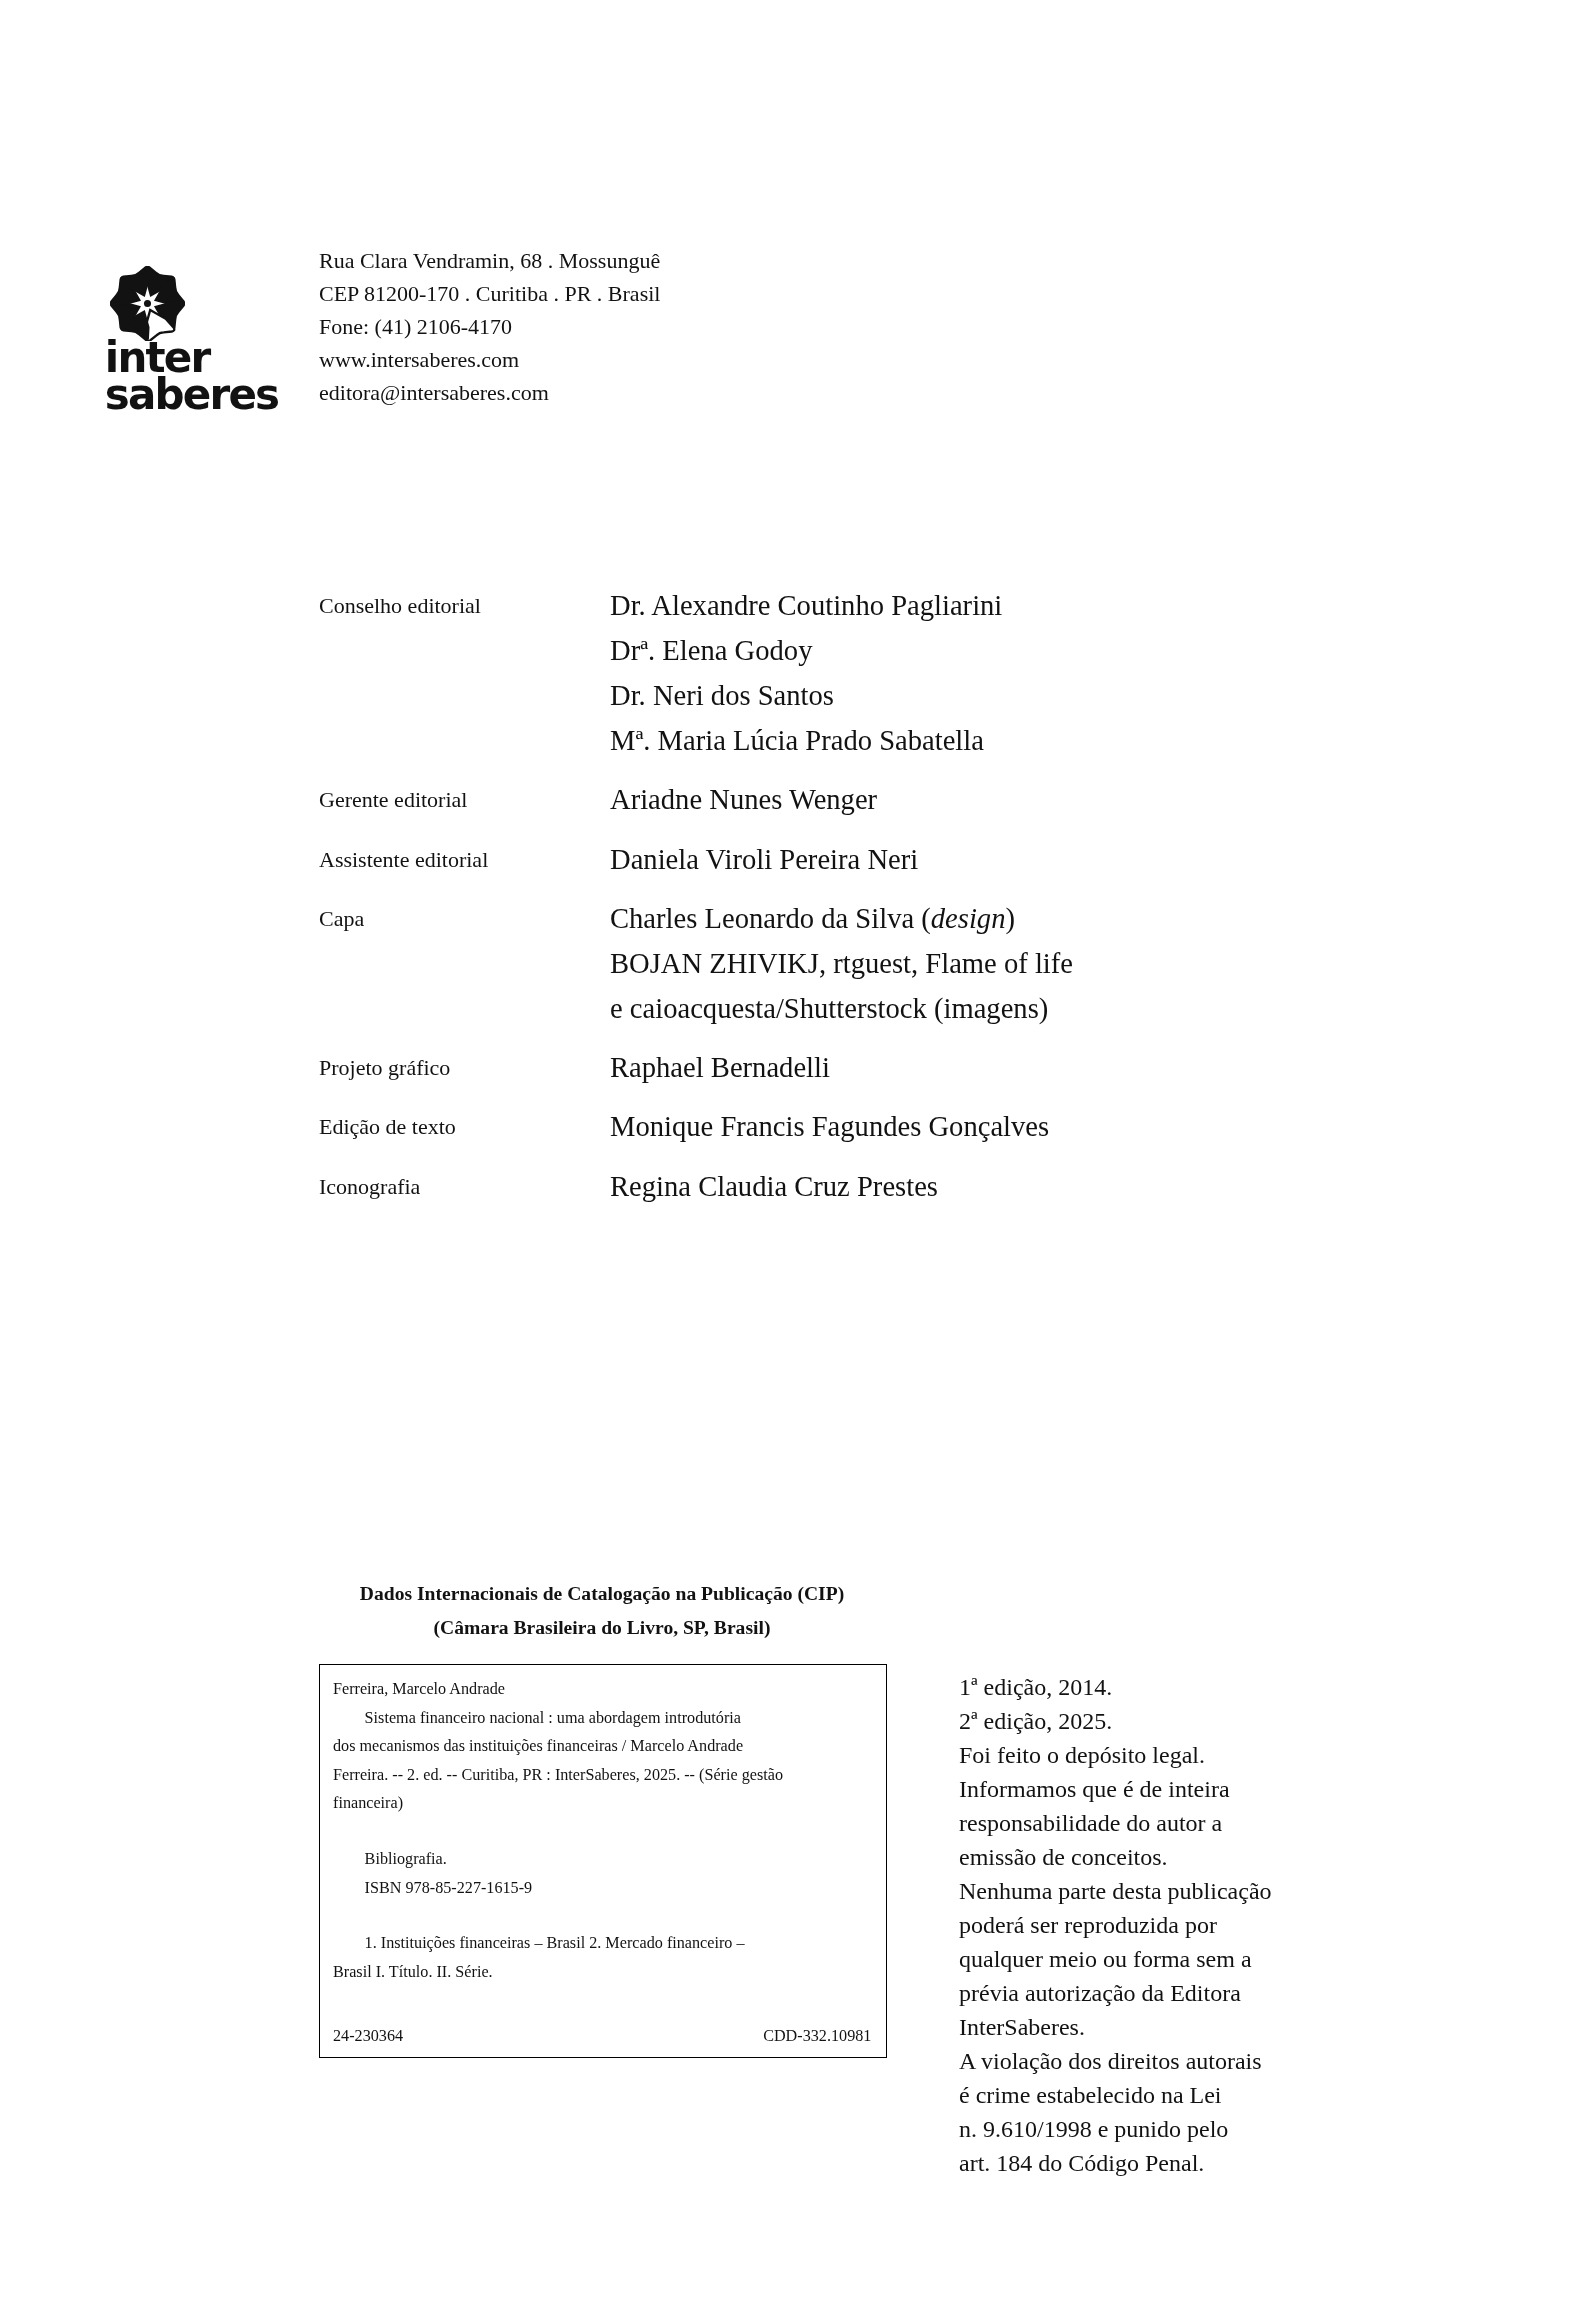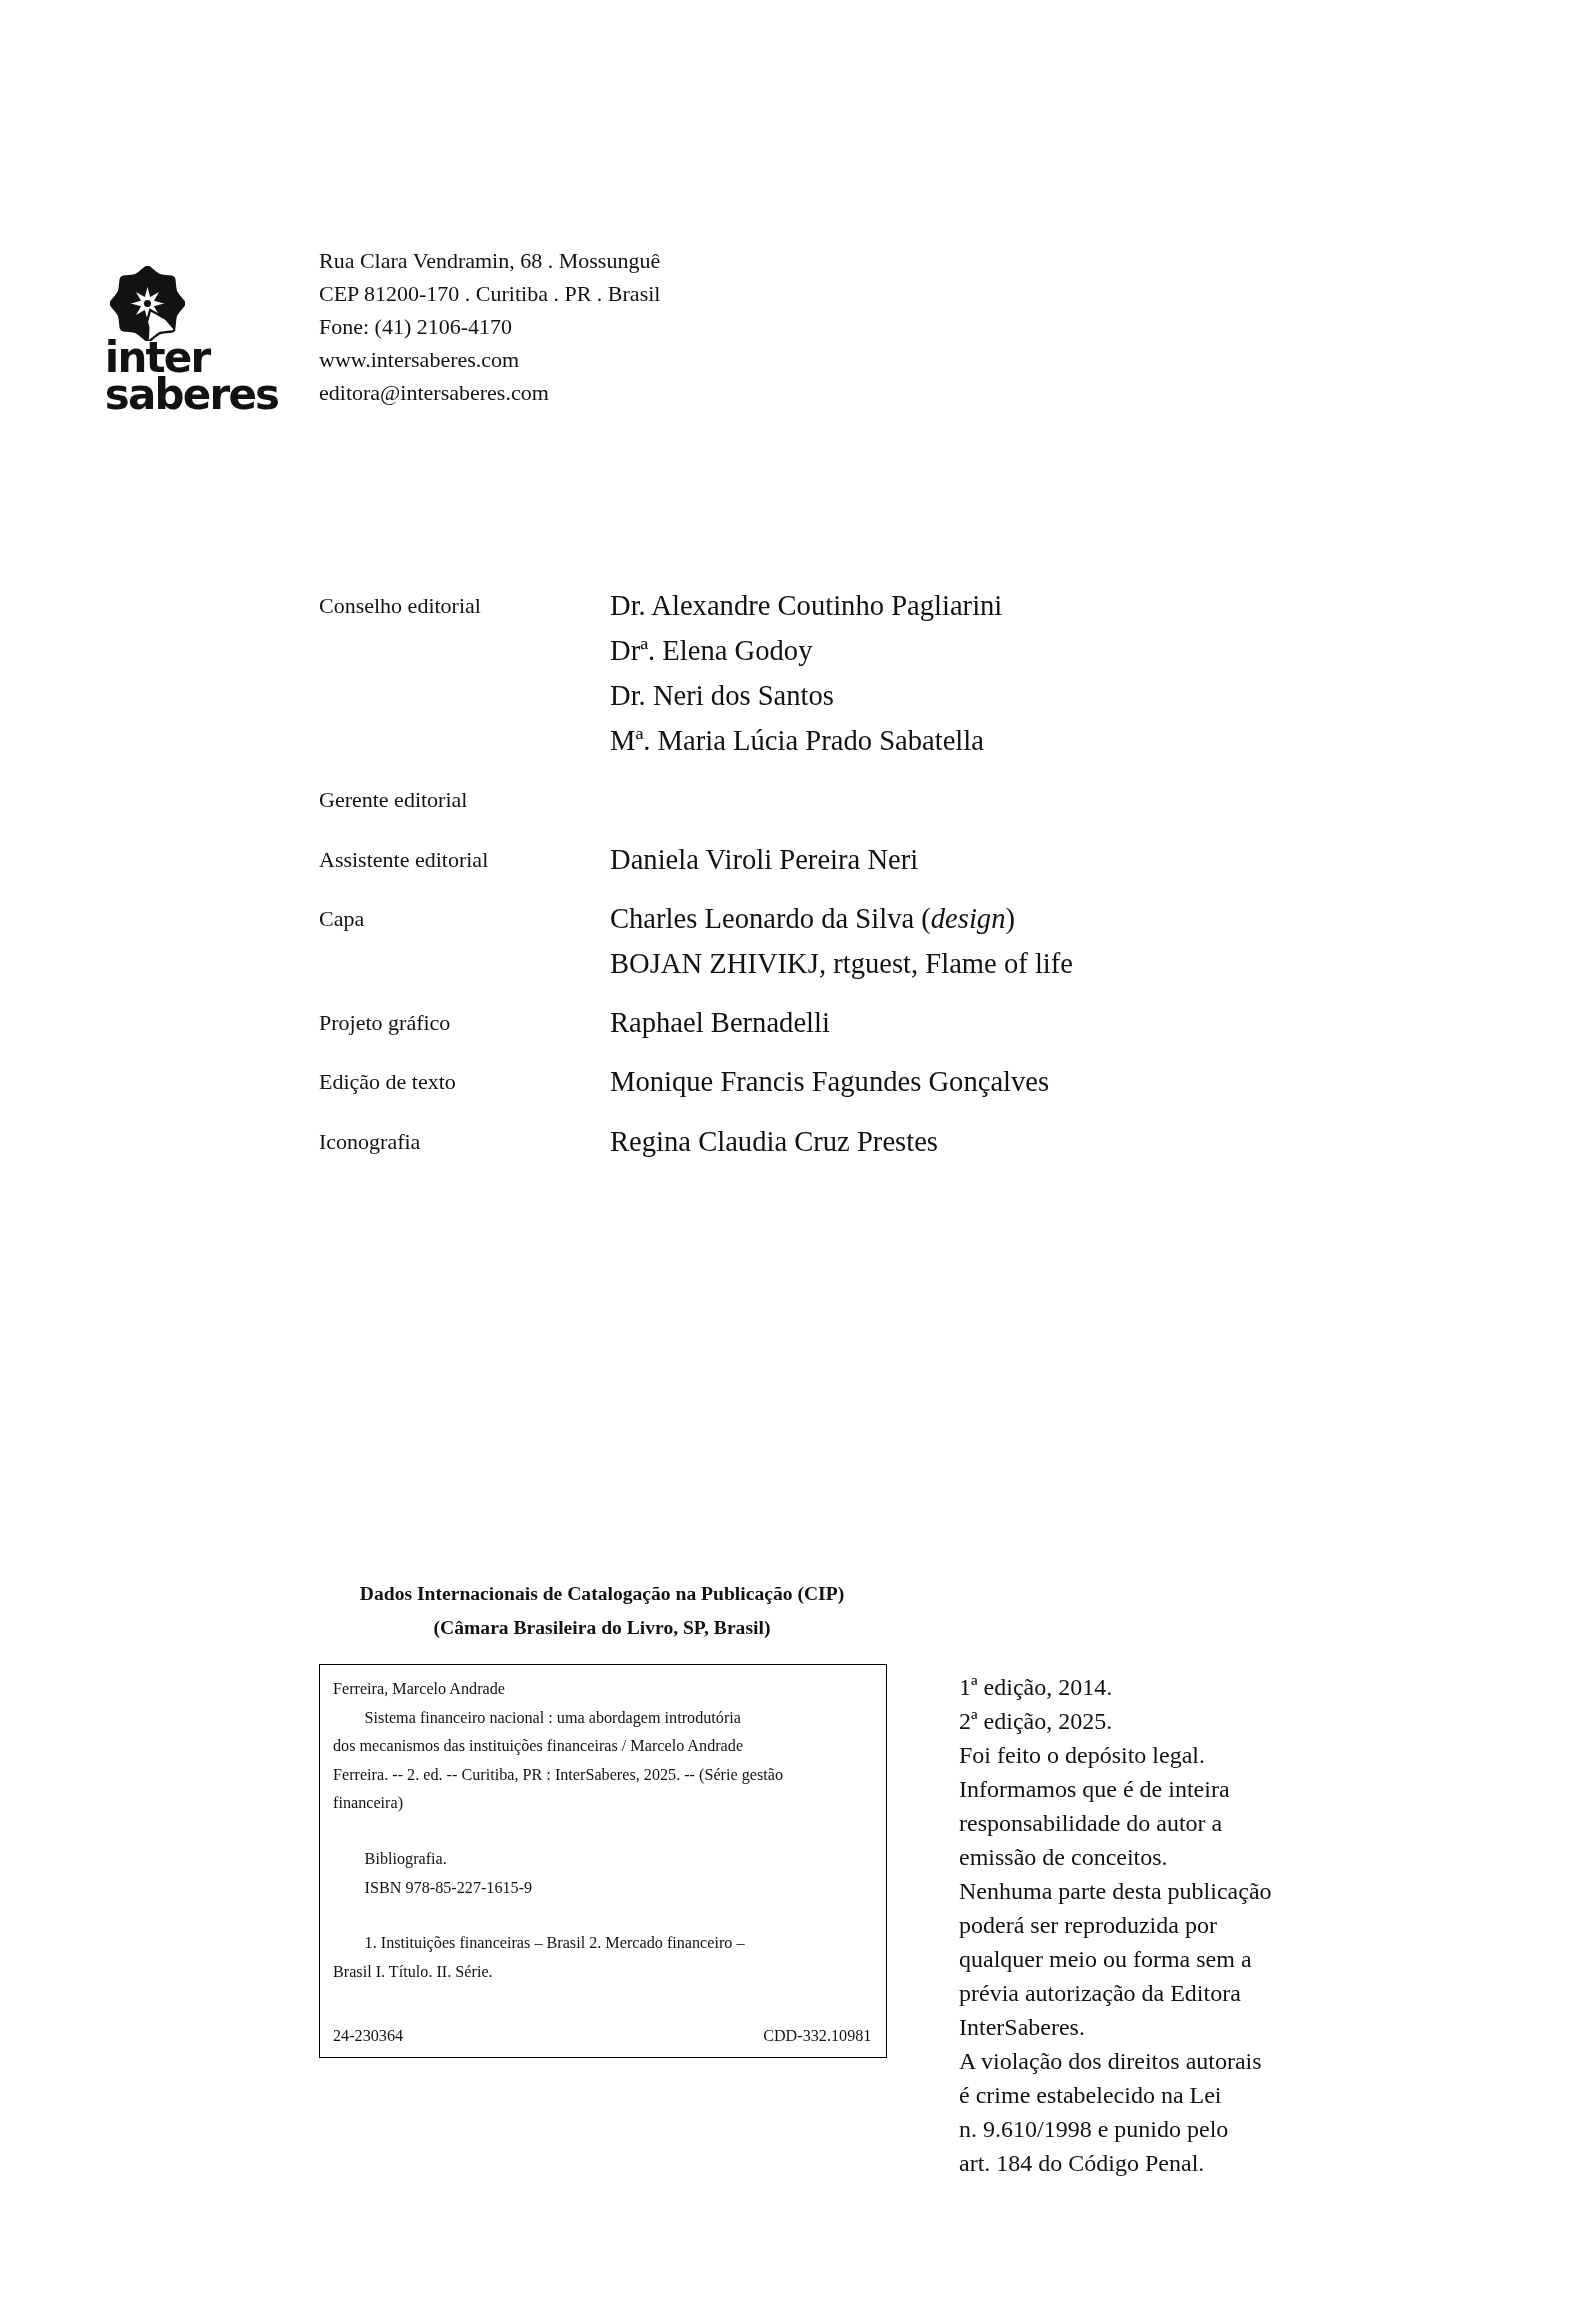--- a/index.html
+++ b/index.html
@@ -113,32 +113,36 @@
         <div class="credit-label">Conselho editorial</div>
         <div class="credit-values">
           <div class="line">Dr. Alexandre Coutinho Pagliarini</div>
           <div class="line">Drª. Elena Godoy</div>
           <div class="line">Dr. Neri dos Santos</div>
           <div class="line">Mª. Maria Lúcia Prado Sabatella</div>
         </div>
       </div>
       <div class="credit-row">
         <div class="credit-label">Gerente editorial</div>
+        <div class="credit-values">
+          <div class="line">Ariadne Nunes Wenger</div>
+        </div>
       </div>
       <div class="credit-row">
         <div class="credit-label">Assistente editorial</div>
         <div class="credit-values">
           <div class="line">Daniela Viroli Pereira Neri</div>
         </div>
       </div>
       <div class="credit-row">
         <div class="credit-label">Capa</div>
         <div class="credit-values">
           <div class="line">Charles Leonardo da Silva (<i>design</i>)</div>
           <div class="line">BOJAN ZHIVIKJ, rtguest, Flame of life</div>
+          <div class="line">e caioacquesta/Shutterstock (imagens)</div>
         </div>
       </div>
       <div class="credit-row">
         <div class="credit-label">Projeto gráfico</div>
         <div class="credit-values">
           <div class="line">Raphael Bernadelli</div>
         </div>
       </div>
       <div class="credit-row">
         <div class="credit-label">Edição de texto</div>

